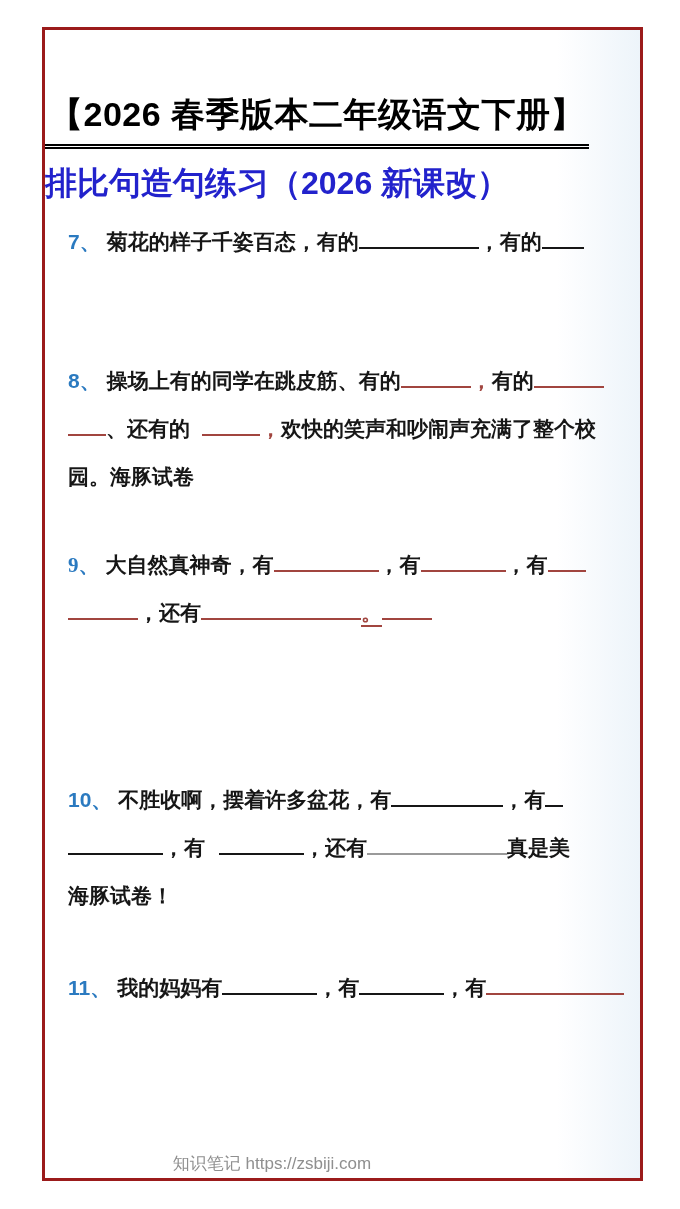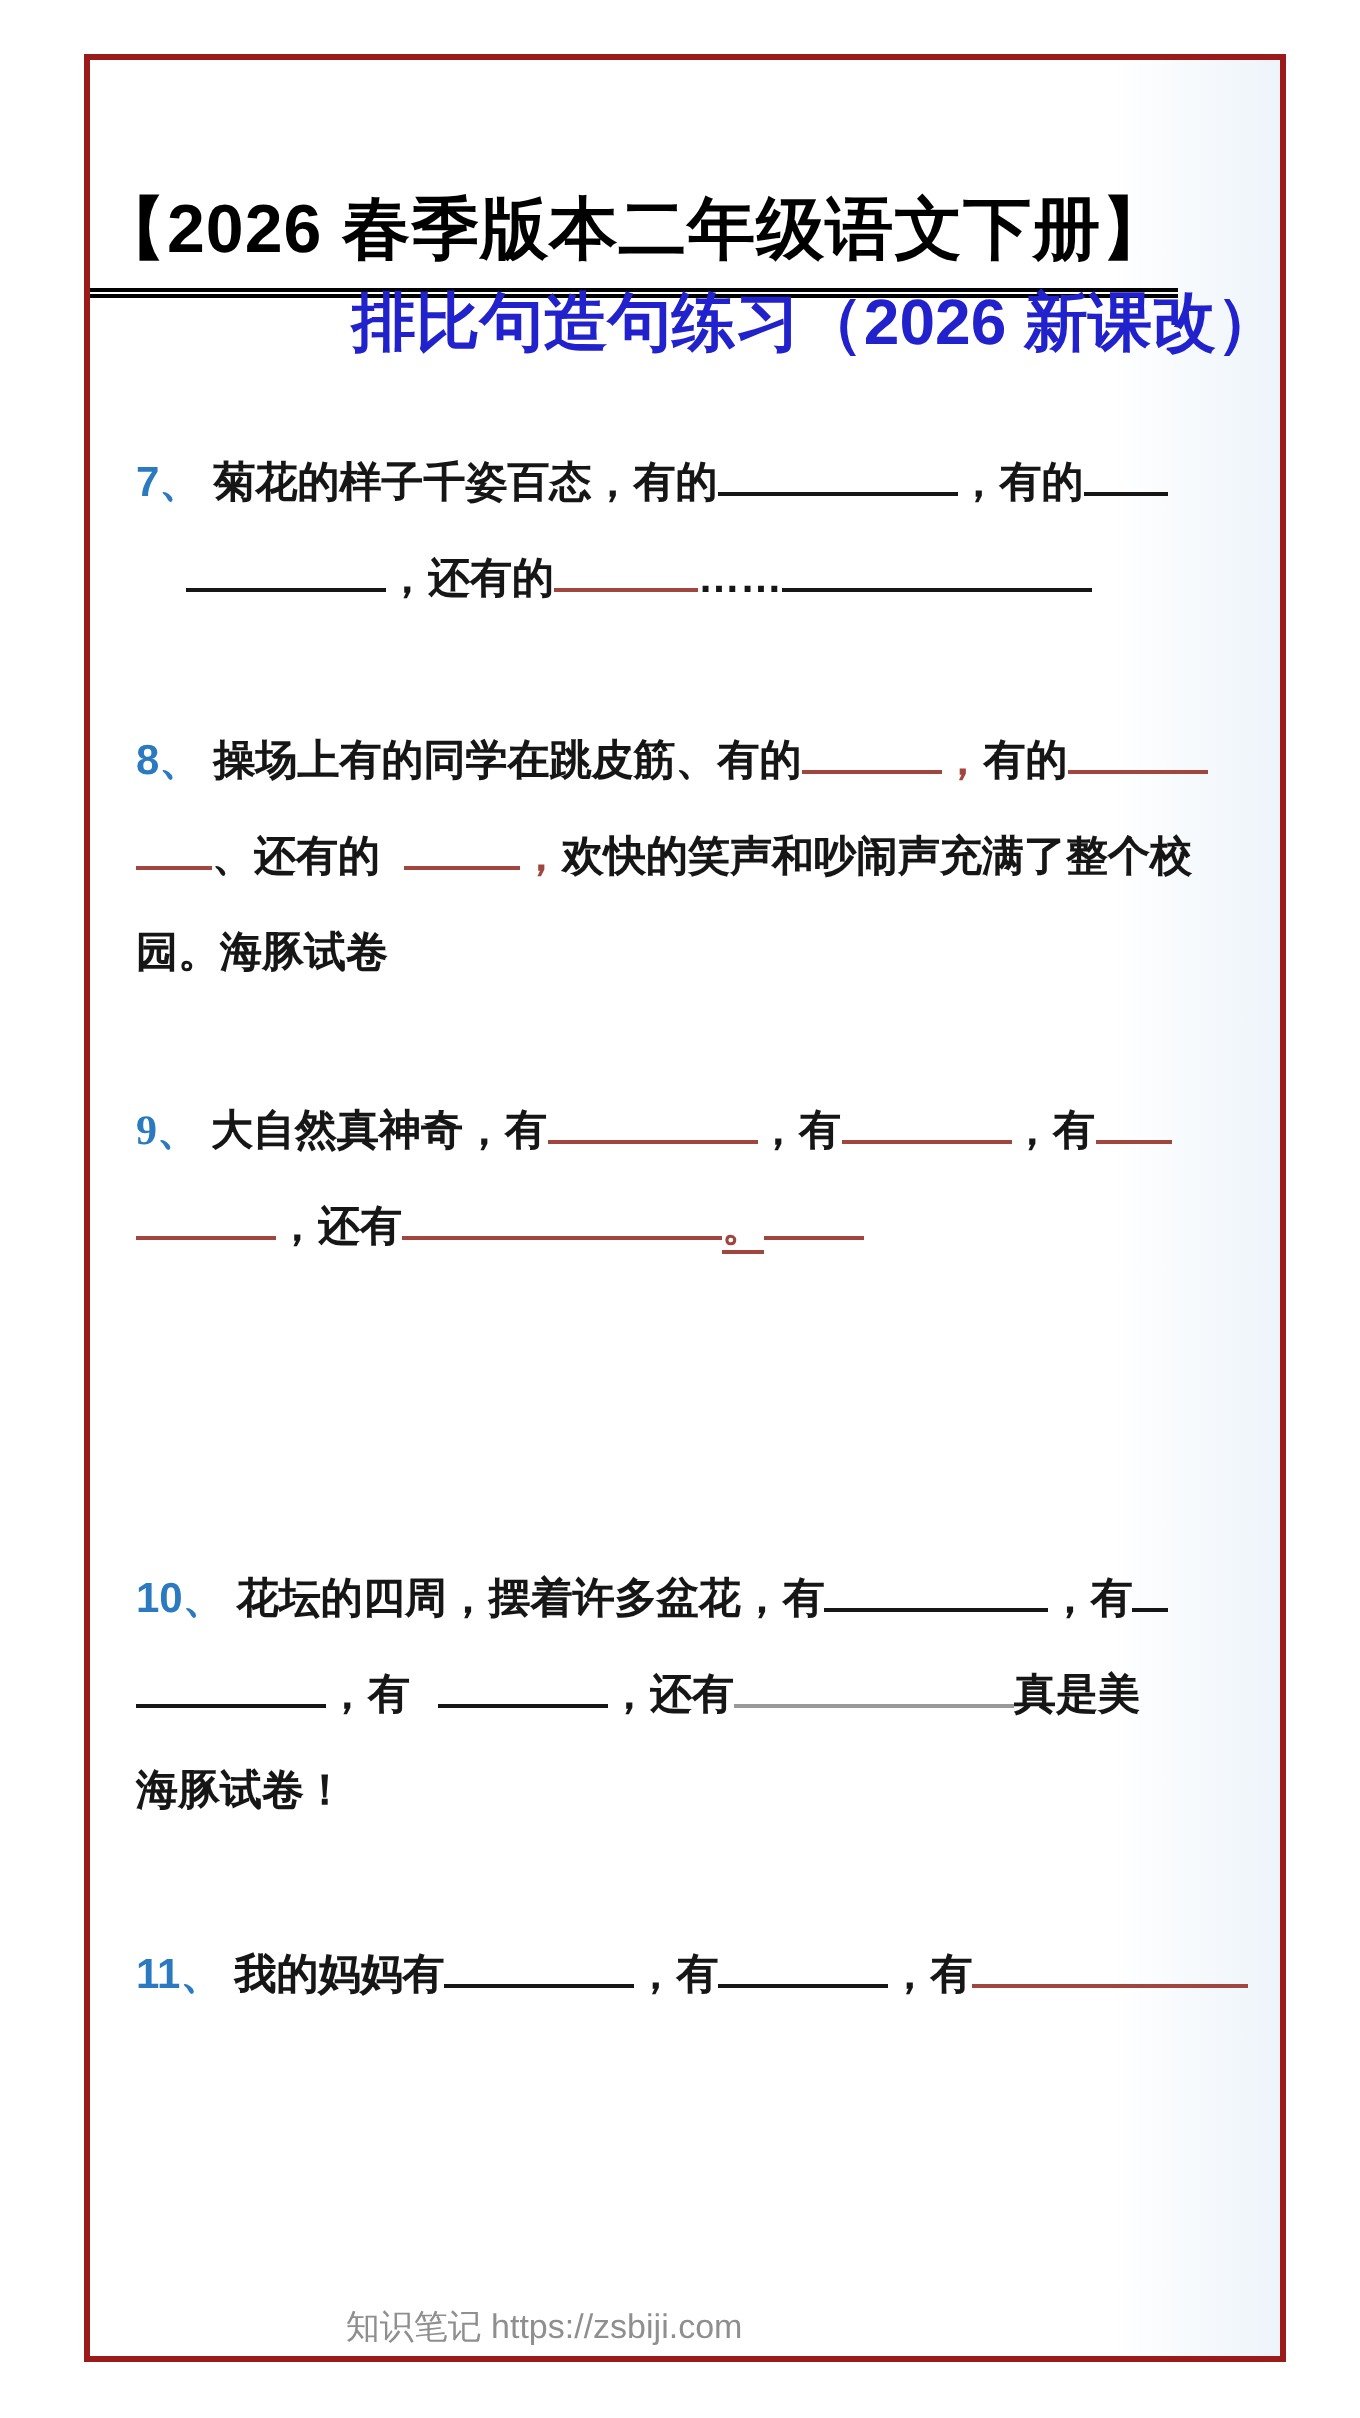--- a/index.html
+++ b/index.html
@@ -16,21 +16,21 @@
   .title-wrap{
     position:absolute;top:92px;left:45px;width:524px;text-align:left;
   }
   .title-inner{
     display:inline-block;
     font-size:34px;font-weight:700;color:var(--title,#000);
     border-bottom:5px double var(--title,#000);
     padding:0 4px 6px 4px;letter-spacing:0.5px;white-space:nowrap;
   }
   .subtitle{
-    position:absolute;top:140px;left:45px;width:595px;text-align:right;
+    position:absolute;top:162px;left:45px;width:595px;text-align:left;
     font-size:32px;font-weight:700;color:var(--subtitle,#2222cc);
     white-space:nowrap;
   }
   .items-layer{position:absolute;left:0;top:0;width:560px;height:1209px;}
   .item{
     position:absolute;left:68px;right:38px;
     font-size:21px;font-weight:700;color:var(--body,#161616);
   }
   .line{line-height:48px;white-space:nowrap;}
   .num{color:var(--number,#2b7ac0);margin-right:6px;}
@@ -53,33 +53,32 @@
 
 <div class="title-wrap">
   <span class="title-inner">【2026 春季版本二年级语文下册】</span>
 </div>
 
 <div class="subtitle">排比句造句练习（2026 新课改）</div>
 
 <div class="items-layer">
     <div class="item" style="top: 218px;">
       <div class="line"><span class="num">7、</span><span class="txt">菊花的样子千姿百态，有的</span><span class="blank" style="width: 120px; border-bottom-color: rgb(22, 22, 22);"></span><span class="txt">，有的</span><span class="blank" style="width: 42px; border-bottom-color: rgb(22, 22, 22);"></span></div>
-      <div class="line" style="padding-left: 25px;"><span class="blank" style="width: 100px; border-bottom-color: rgb(22, 22, 22);"></span><span class="txt">，还有的</span><span class="blank" style="width: 72px; border-bottom-color: rgb(161, 69, 63);"></span><span class="txt">……</span><span class="blank" style="width: 155px; border-bottom-color: rgb(22, 22, 22);"></span></div>
     </div>
     <div class="item" style="top: 357px;">
       <div class="line"><span class="num">8、</span><span class="txt">操场上有的同学在跳皮筋、有的</span><span class="blank" style="width: 70px; border-bottom-color: rgb(161, 69, 63);"></span><span class="txt" style="color: rgb(161, 69, 63);">，</span><span class="txt">有的</span><span class="blank" style="width: 70px; border-bottom-color: rgb(161, 69, 63);"></span></div>
       <div class="line"><span class="blank" style="width: 38px; border-bottom-color: rgb(161, 69, 63);"></span><span class="txt">、还有的</span><span class="sp" style="width: 12px;"></span><span class="blank" style="width: 58px; border-bottom-color: rgb(161, 69, 63);"></span><span class="txt" style="color: rgb(161, 69, 63);">，</span><span class="txt">欢快的笑声和吵闹声充满了整个校</span></div>
       <div class="line"><span class="txt">园。海豚试卷</span></div>
     </div>
     <div class="item" style="top: 541px; font-family: Liberation Serif, serif;">
       <div class="line"><span class="num">9、</span><span class="txt">大自然真神奇，有</span><span class="blank" style="width: 105px; border-bottom-color: rgb(161, 69, 63);"></span><span class="txt">，有</span><span class="blank" style="width: 85px; border-bottom-color: rgb(161, 69, 63);"></span><span class="txt">，有</span><span class="blank" style="width: 38px; border-bottom-color: rgb(161, 69, 63);"></span></div>
       <div class="line"><span class="blank" style="width: 70px; border-bottom-color: rgb(161, 69, 63);"></span><span class="txt">，还有</span><span class="blank" style="width: 160px; border-bottom-color: rgb(161, 69, 63);"></span><span class="txt" style="color: rgb(161, 69, 63); border-bottom: 2px solid rgb(161, 69, 63);">。</span><span class="blank" style="width: 50px; border-bottom-color: rgb(161, 69, 63);"></span></div>
     </div>
     <div class="item" style="top: 776px;">
-      <div class="line"><span class="num">10、</span><span class="txt">花坛的四周，摆着许多盆花，有</span><span class="blank" style="width: 112px; border-bottom-color: rgb(22, 22, 22);"></span><span class="txt">，有</span><span class="blank" style="width: 18px; border-bottom-color: rgb(22, 22, 22);"></span></div>
+      <div class="line"><span class="num">10、</span><span class="txt">不胜收啊，摆着许多盆花，有</span><span class="blank" style="width: 112px; border-bottom-color: rgb(22, 22, 22);"></span><span class="txt">，有</span><span class="blank" style="width: 18px; border-bottom-color: rgb(22, 22, 22);"></span></div>
       <div class="line"><span class="blank" style="width: 95px; border-bottom-color: rgb(22, 22, 22);"></span><span class="txt">，有</span><span class="sp" style="width: 14px;"></span><span class="blank" style="width: 85px; border-bottom-color: rgb(22, 22, 22);"></span><span class="txt">，还有</span><span class="blank" style="width: 140px; border-bottom-color: rgb(154, 154, 154);"></span><span class="txt">真是美</span></div>
       <div class="line"><span class="txt">海豚试卷！</span></div>
     </div>
     <div class="item" style="top: 964px;">
       <div class="line"><span class="num">11、</span><span class="txt">我的妈妈有</span><span class="blank" style="width: 95px; border-bottom-color: rgb(22, 22, 22);"></span><span class="txt">，有</span><span class="blank" style="width: 85px; border-bottom-color: rgb(22, 22, 22);"></span><span class="txt">，有</span><span class="blank" style="width: 138px; border-bottom-color: rgb(161, 69, 63);"></span></div>
     </div>
   </div>
 
 <div class="watermark">知识笔记 https://zsbiji.com</div>
 

